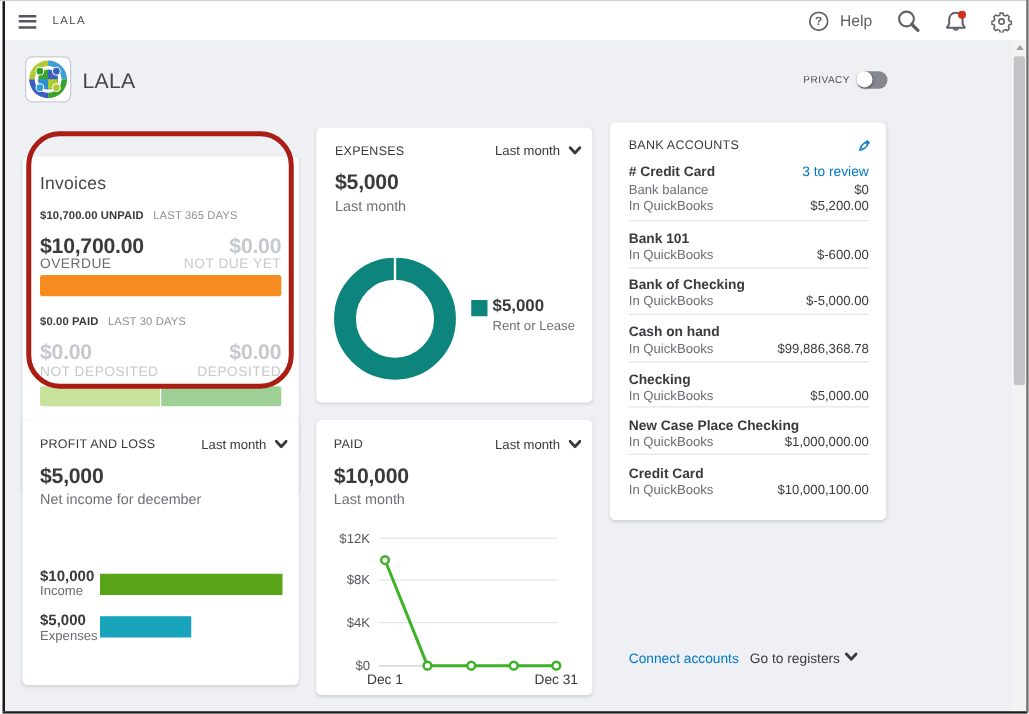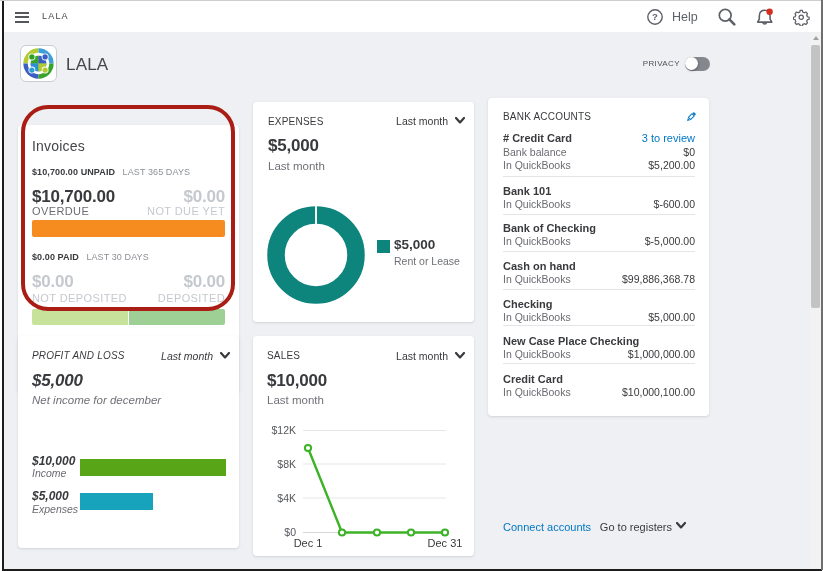--- a/index.html
+++ b/index.html
@@ -28,21 +28,21 @@
 #logo { left:19.5px; top:44.5px; width:37px; height:37.5px; background:#fff; border:1.5px solid #c9cdd3; border-radius:6px; }
 #bigname { left:66px; top:55px; font-size:17px; color:#45464b; letter-spacing:0.2px; }
 #privacy { right:143px; top:59px; font-size:8px; letter-spacing:0.4px; color:#4b4f56; }
 #toggle { left:684.5px; top:56.5px; width:25.5px; height:14px; background:#84878e; border-radius:7.5px; }
 #knob { left:685px; top:57px; width:13px; height:13px; background:#fff; border-radius:50%; box-shadow:0.5px 1px 2px rgba(0,0,0,0.35); }
 
 .card { position:absolute; background:#fff; border-radius:4px; box-shadow:0 1px 2.5px rgba(99,107,119,0.22); }
 #card-inv { left:18px; top:109px; width:221px; height:268px;margin-top:16px; }
 #card-exp { left:253px; top:102px; width:221px; height:220px; }
 #card-bank { left:488px; top:98px; width:221px; height:318px; }
-#card-pnl { left:18px; top:336px; width:221px; height:212px;font-style:italic; }
+#card-pnl { left:18px; top:336px; width:221px; height:212px; }
 #card-sales { left:253px; top:336px; width:221px; height:220px; }
 #redoval { left:21px; top:104.5px; width:214px; height:206px; border:4.5px solid #a91d15; border-radius:27px; }
 
 .ctitle { font-size:10px; letter-spacing:0.2px; color:#393a3d; }
 .lastmonth { font-size:10.5px; color:#393a3d; }
 .bigval { font-size:17px; font-weight:700; color:#393a3d; letter-spacing:-0.2px; }
 .sub { font-size:11.5px; color:#6f7176; }
 
 .inv-t { font-size:14px; color:#44454a; letter-spacing:0.2px; }
 .inv-small { font-size:9px; }
@@ -226,21 +226,21 @@
 <div class="abs sub" style="left:14px;top:58px">Net income for december</div>
 <div class="abs" style="left:14px;top:118px;font-size:12px;font-weight:700;color:#393a3d">$10,000</div>
 <div class="abs" style="left:14px;top:131px;font-size:10.5px;color:#6b6c72">Income</div>
 <div class="abs" style="left:62px;top:123px;width:146px;height:17px;background:#58a618"></div>
 <div class="abs" style="left:14px;top:153px;font-size:12px;font-weight:700;color:#393a3d">$5,000</div>
 <div class="abs" style="left:14px;top:167px;font-size:10.5px;color:#6b6c72">Expenses</div>
 <div class="abs" style="left:62px;top:157px;width:73px;height:17px;background:#16a3bb"></div>
 </div>
 
 <div class="card" id="card-sales">
-<div class="abs ctitle" style="left:14px;top:14px">SALES</div>
+<div class="abs ctitle" style="left:14px;top:14px">PAID</div>
 <div class="abs lastmonth" style="right:26px;top:14px">Last month</div>
 <svg class="abs" style="left:202px;top:16px" width="10" height="7" viewBox="0 0 10 7">
       <path d="M1 1 L5 5.4 L9 1" fill="none" stroke="#393a3d" stroke-width="2.2" stroke-linecap="round" stroke-linejoin="round"></path>
     </svg>
 <div class="abs bigval" style="left:14px;top:35px">$10,000</div>
 <div class="abs sub" style="left:14px;top:58px">Last month</div>
 <svg class="abs" style="left:0px;top:88px" width="221" height="125" viewBox="0 0 221 125">
 <line x1="50" y1="6.5" x2="193" y2="6.5" stroke="#e4e6e9" stroke-width="1"></line>
 <line x1="50" y1="40" x2="193" y2="40" stroke="#e4e6e9" stroke-width="1"></line>
 <line x1="50" y1="74" x2="193" y2="74" stroke="#e4e6e9" stroke-width="1"></line>

